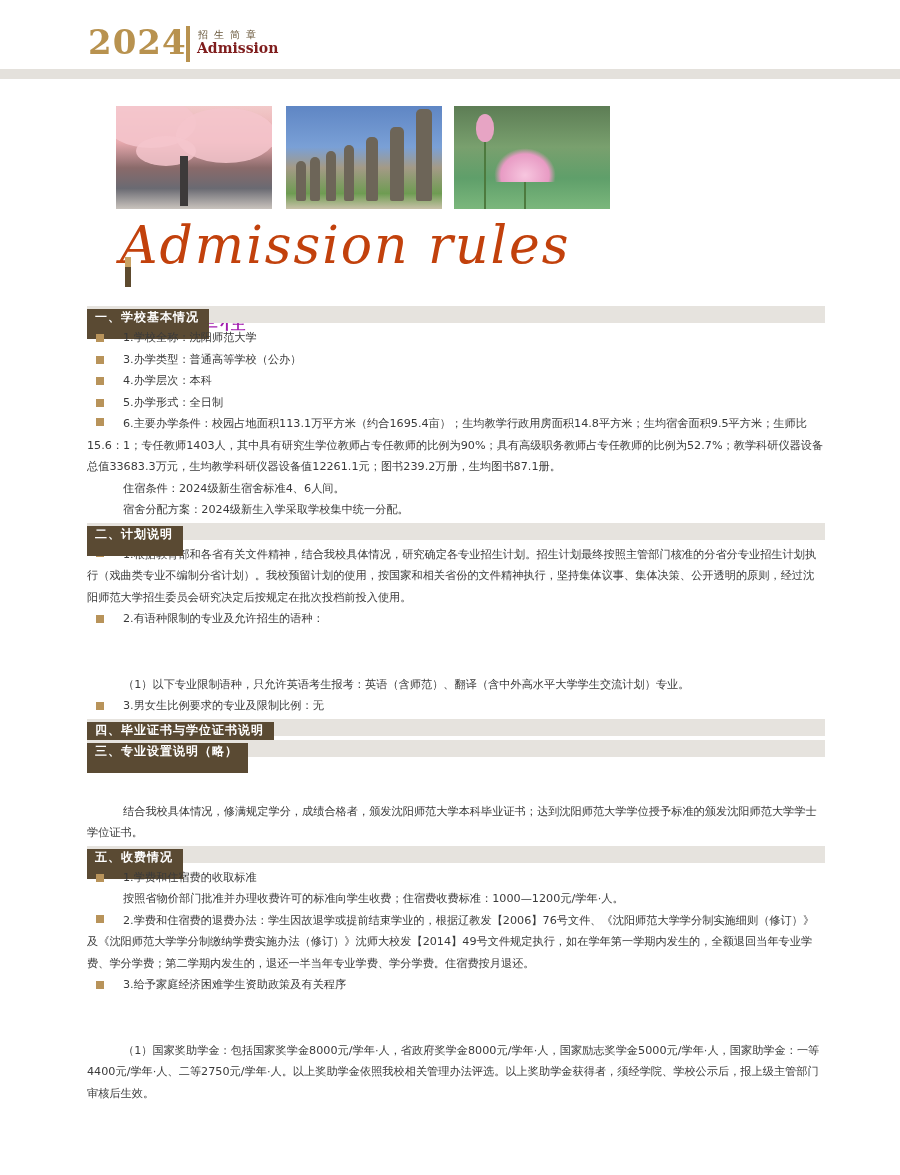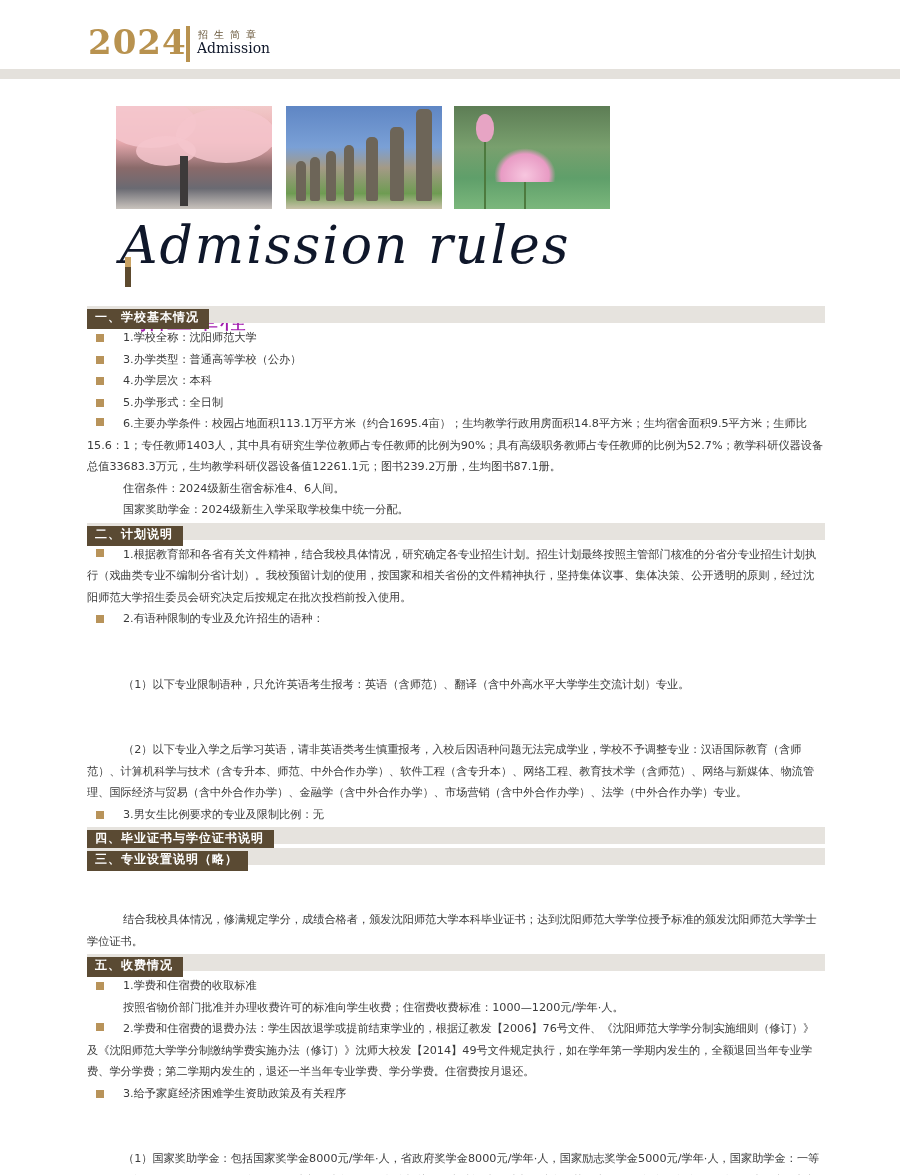--- a/index.html
+++ b/index.html
@@ -7,46 +7,46 @@
     width:900px; height:1175px; background:#ffffff; position:relative; overflow:hidden;
     font-family: "DejaVu Sans", "Liberation Sans", sans-serif; color:#3a3a3a;
   }
   .header { position:absolute; left:0; top:0; width:780px; height:70px; }
   .year {
     position:absolute; left:88px; top:22px; font-family:"DejaVu Serif","Liberation Serif",serif;
     font-weight:bold; font-size:34px; color:#b8924f; letter-spacing:1px; line-height:40px;
   }
   .year-bar { position:absolute; left:186px; top:26px; width:4px; height:36px; background:#b8924f; }
   .year-sub-cn { position:absolute; left:198px; top:28px; font-size:10px; color:#6b5a3e; letter-spacing:6px; }
-  .year-sub-en { position:absolute; left:197px; top:40px; font-family:"DejaVu Serif","Liberation Serif",serif; font-weight:normal; font-size:14px; color:#0f172a; }
+  .year-sub-en { position:absolute; left:197px; top:40px; font-family:"DejaVu Serif","Liberation Serif",serif; font-weight:bold; font-size:14px; color:#7f1d1d; }
   .top-band { position:absolute; left:0; top:69px; width:900px; height:10px; background:#e4e1dc; }
 
   .photos { position:absolute; left:116px; top:106px; width:500px; height:104px; }
   .photo { position:absolute; top:0; width:156px; height:103px; overflow:hidden; }
   .photo.p1 { left:0; background:linear-gradient(180deg,#f2c9c9 0%,#e7a9ae 35%,#8a6a6a 60%,#6a6a72 80%,#c9c3bd 100%); }
   .photo.p2 { left:170px; background:linear-gradient(180deg,#5f86c4 0%,#7aa0d6 40%,#a49a86 60%,#6e9c52 85%,#c8c1a8 100%); }
   .photo.p3 { left:338px; background:linear-gradient(180deg,#5d7d55 0%,#79a06e 40%,#5f9f6a 70%,#7bb77c 100%); }
   .blossom { position:absolute; border-radius:50%; background:#f4c6cd; opacity:.85; }
   .statue { position:absolute; bottom:8px; width:10px; background:#6d6558; border-radius:5px 5px 2px 2px; }
   .lotus { position:absolute; left:40px; top:42px; width:62px; height:34px; background:radial-gradient(ellipse at 50% 80%, #f7c6df 0%, #e89bc4 55%, transparent 70%); }
   .lotus-bud { position:absolute; left:22px; top:8px; width:18px; height:28px; border-radius:50% 50% 45% 45%; background:#e7a4c4; }
   .stem { position:absolute; background:#4d7a3e; width:2px; }
 
   .watermark {
     position:absolute; left:120px; top:215px; font-family:"DejaVu Serif","Liberation Serif",serif;
-    font-style:italic; font-size:52px; color:#0f172a; letter-spacing:2px;
+    font-style:italic; font-size:52px; color:#c2410c; letter-spacing:2px;
   }
   .title-bar-top { position:absolute; left:125px; top:257px; width:6px; height:10px; background:#c9a264; }
   .title-bar-bot { position:absolute; left:125px; top:267px; width:6px; height:20px; background:#5d4a2e; }
   .title { position:absolute; left:139px; top:254px; font-size:26px; color:#a21caf; letter-spacing:1px;margin-top:48px; }
 
   .content { position:absolute; left:87px; top:304px; width:738px; }
   .sec-head { position:relative; height:17px; background:#e6e3de; margin:2px 0 4px 0; }
   .sec-head .lab {
-    display:inline-block; height:20px; line-height:17px; background:#5a4a33; color:#fff;
+    display:inline-block; height:30px; line-height:17px; background:#5a4a33; color:#fff;
     font-size:12px; font-weight:bold; padding:0 10px 0 8px; letter-spacing:1px;
   }
   .item { position:relative; font-size:11.2px; line-height:21.5px; padding-left:36px; }
   .item .sq { position:absolute; left:9px; top:7px; width:8px; height:8px; background:#b8935a; }
   .para { font-size:11.2px; line-height:21.5px; text-indent:36px;margin-top:44px; }
   .plain { font-size:11.2px; line-height:21.5px; padding-left:36px; }
   .wrap { font-size:11.2px; line-height:21.5px; }
   .wrap .sq-inline { display:inline-block; width:8px; height:8px; background:#b8935a; margin:0 19px 0 9px; vertical-align:1px; }
 </style>
 </head>
@@ -93,29 +93,28 @@
 
   <div class="sec-head">
     <span class="lab">一、学校基本情况</span>
   </div>
   <div class="item"><span class="sq"></span><span>1.学校全称：沈阳师范大学</span></div>
   <div class="item"><span class="sq"></span><span>3.办学类型：普通高等学校（公办）</span></div>
   <div class="item"><span class="sq"></span><span>4.办学层次：本科</span></div>
   <div class="item"><span class="sq"></span><span>5.办学形式：全日制</span></div>
   <div class="wrap"><span class="sq-inline"></span><span>6.主要办学条件：校园占地面积113.1万平方米（约合1695.4亩）；生均教学行政用房面积14.8平方米；生均宿舍面积9.5平方米；生师比15.6：1；专任教师1403人，其中具有研究生学位教师占专任教师的比例为90%；具有高级职务教师占专任教师的比例为52.7%；教学科研仪器设备总值33683.3万元，生均教学科研仪器设备值12261.1元；图书239.2万册，生均图书87.1册。</span></div>
   <div class="plain">住宿条件：2024级新生宿舍标准4、6人间。</div>
-  <div class="plain">国家奖助学金：2024级新生入学采取学校集中统一分配。</div>
+  <div class="plain">宿舍分配方案：2024级新生入学采取学校集中统一分配。</div>
 
   <div class="sec-head">
     <span class="lab">二、计划说明</span>
   </div>
   <div class="wrap"><span class="sq-inline"></span><span>1.根据教育部和各省有关文件精神，结合我校具体情况，研究确定各专业招生计划。招生计划最终按照主管部门核准的分省分专业招生计划执行（戏曲类专业不编制分省计划）。我校预留计划的使用，按国家和相关省份的文件精神执行，坚持集体议事、集体决策、公开透明的原则，经过沈阳师范大学招生委员会研究决定后按规定在批次投档前投入使用。</span></div>
   <div class="item"><span class="sq"></span><span>2.有语种限制的专业及允许招生的语种：</span></div>
   <div class="para">（1）以下专业限制语种，只允许英语考生报考：英语（含师范）、翻译（含中外高水平大学学生交流计划）专业。</div>
-  <div class="para">（2）以下专业入学之后学习英语，请非英语类考生慎重报考，入校后因语种问题无法完成学业，学校不予调整专业：汉语国际教育（含师范）、计算机科学与技术（含专升本、师范、中外合作办学）、软件工程（含专升本）、网络工程、教育技术学（含师范）、网络与新媒体、物流管理、国际经济与贸易（含中外合作办学）、金融学（含中外合作办学）、市场营销（含中外合作办学）、法学（中外合作办学）专业。</div>
   <div class="item"><span class="sq"></span><span>3.男女生比例要求的专业及限制比例：无</span></div>
 
   <div class="sec-head">
     <span class="lab">四、毕业证书与学位证书说明</span>
   </div>
 
   <div class="sec-head">
     <span class="lab">三、专业设置说明（略）</span>
   </div>
   <div class="para">结合我校具体情况，修满规定学分，成绩合格者，颁发沈阳师范大学本科毕业证书；达到沈阳师范大学学位授予标准的颁发沈阳师范大学学士学位证书。</div>

